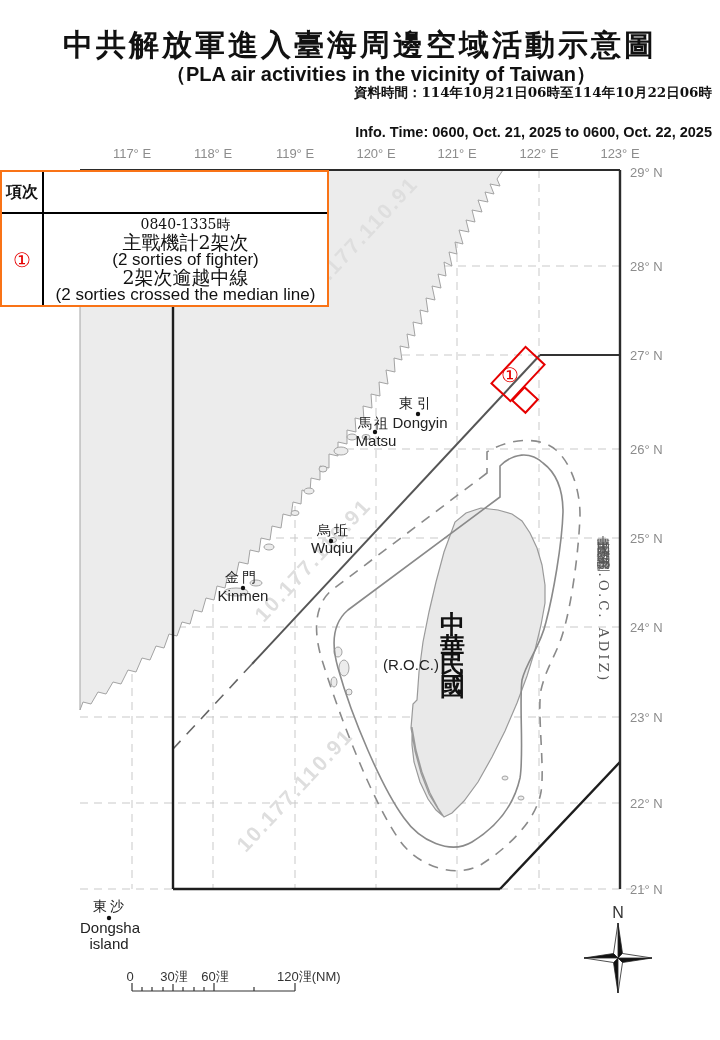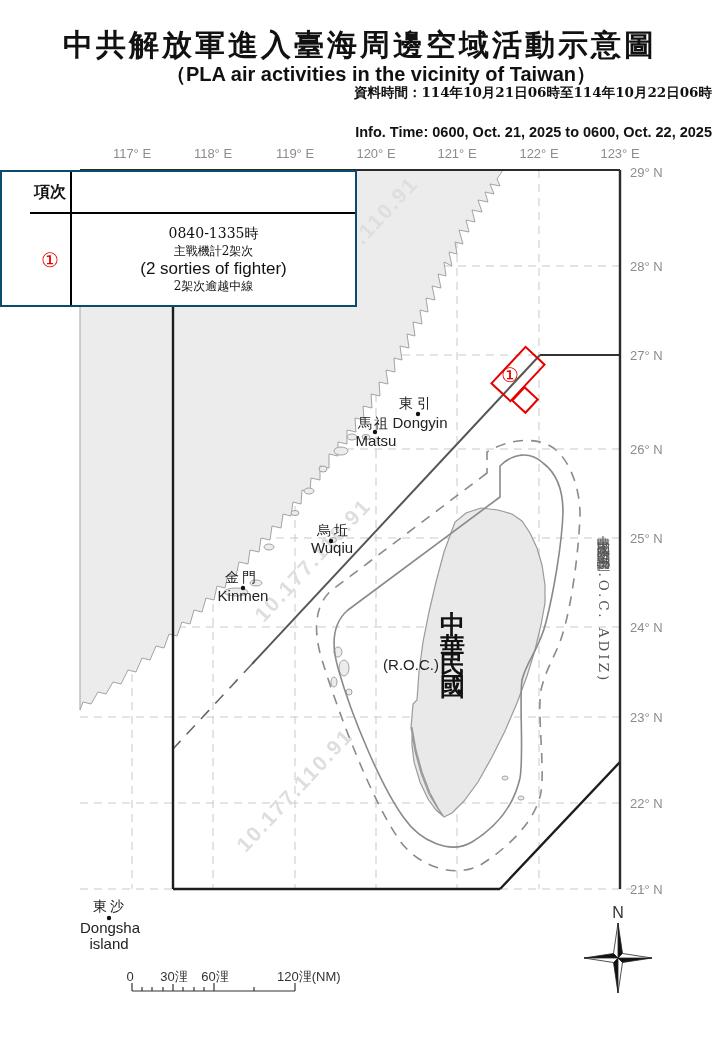--- a/index.html
+++ b/index.html
@@ -6,29 +6,29 @@
   body{width:720px;height:1040px;position:relative;background:#fff;overflow:hidden;
        font-family:"Liberation Sans",sans-serif;color:#111;}
   .abs{position:absolute;}
   
   #title-zh{left:0;top:25px;width:720px;text-align:center;font-family:"DejaVu Serif",serif;
             font-size:30px;font-weight:bold;letter-spacing:3px;}
   #title-en{left:0;top:61px;width:720px;text-align:center;font-size:20px;font-weight:bold;padding-left:21px;}
   #data-time{right:8px;top:84px;font-family:"DejaVu Serif",serif;font-size:13.5px;font-weight:bold;}
   #info-time{right:8px;top:124px;font-size:14.5px;font-weight:bold;text-align:right;}
   
-  #info-table{left:0;top:170px;width:325px;background:#fff;border:2px solid #0c4a6e;z-index:5;padding-left:28px;}
+  #info-table{left:0;top:170px;width:325px;background:#fff;border:2px solid #f97316;z-index:5;}
   .trow{display:flex;}
   .hrow{height:40px;border-bottom:2px solid #000;}
   .brow{height:91px;}
   .c-item{width:40px;border-right:2px solid #000;display:flex;align-items:center;justify-content:center;}
   .c-content{flex:1;display:flex;flex-direction:column;align-items:center;justify-content:center;}
   .hdr{font-family:"DejaVu Serif",serif;font-weight:bold;font-size:16px;}
   .item-num{color:#e60000;font-size:20px;}
-  .ln-zh{font-family:"DejaVu Serif",serif;font-size:12px;line-height:17px;}
+  .ln-zh{font-family:"DejaVu Serif",serif;font-size:19px;line-height:17px;}
   .ln-big{font-size:14px;line-height:19px;}
   .ln-en{font-size:17px;line-height:18px;}
   
   #roc-name{left:436px;top:590px;writing-mode:vertical-rl;text-orientation:upright;
             font-family:"DejaVu Serif",serif;font-size:25px;font-weight:bold;letter-spacing:22px;z-index:3;}
   #adiz-label{left:595px;top:524px;writing-mode:vertical-rl;text-orientation:mixed;
               font-family:"DejaVu Serif",serif;font-size:13.5px;color:#555;letter-spacing:3px;z-index:3;}
   svg{position:absolute;left:0;top:0;z-index:1;}
   svg text{font-family:"Liberation Sans",sans-serif;}
   .geo-label-zh{font-family:"DejaVu Serif",serif;font-size:14px;fill:#222;}
@@ -206,18 +206,19 @@
   <div class="trow hrow">
     <div class="c-item hdr">項次</div>
   </div>
   <div class="trow brow">
     <div class="c-item item-num">①</div>
     <div class="c-content">
       <div class="ln-zh ln-big">0840-1335時</div>
       <div class="ln-zh">主戰機計2架次</div>
       <div class="ln-en">(2 sorties of fighter)</div>
       <div class="ln-zh">2架次逾越中線</div>
+      <div class="ln-en">(2 sorties crossed the median line)</div>
     </div>
   </div>
 </div>
 
 <div class="abs" id="roc-name">中華民國</div>
 <div class="abs" id="adiz-label">中華民國防空識別區(R.O.C. ADIZ)</div>
 
 </body></html>

